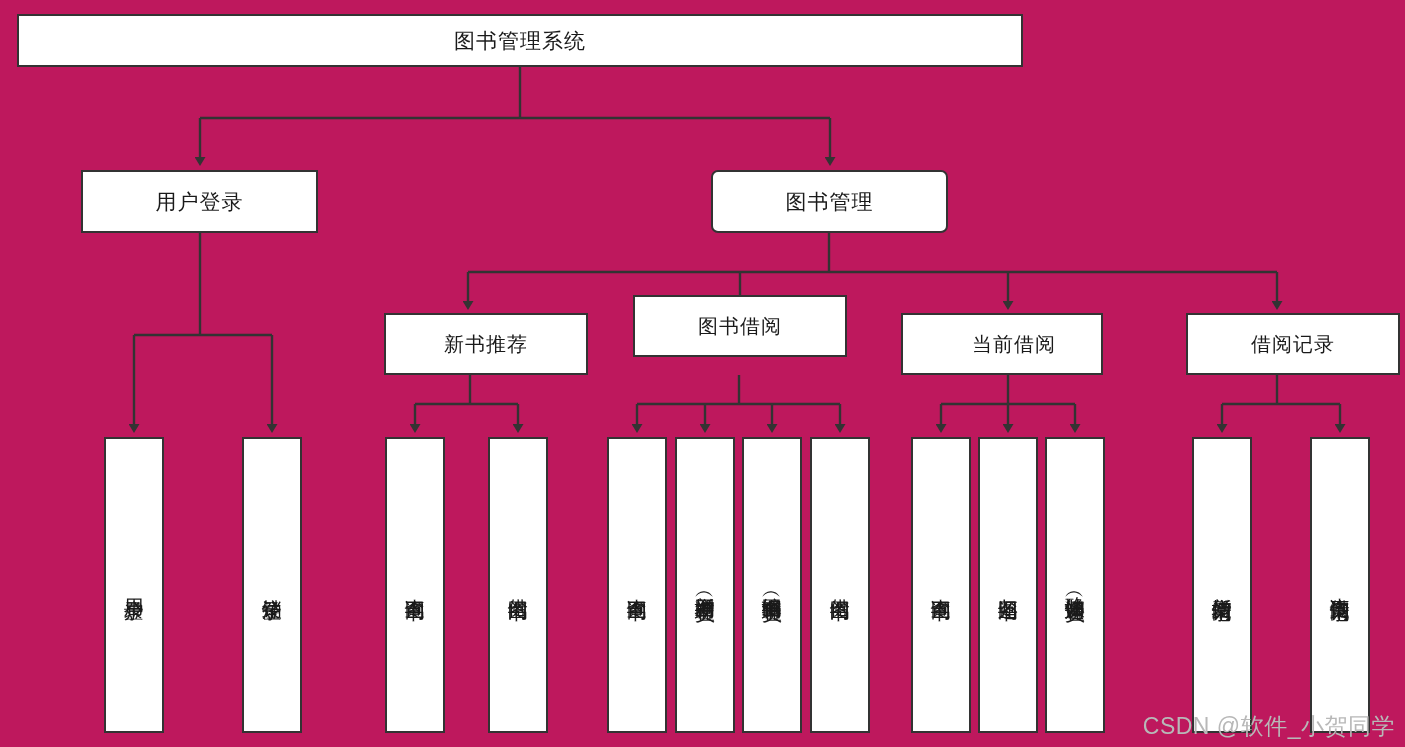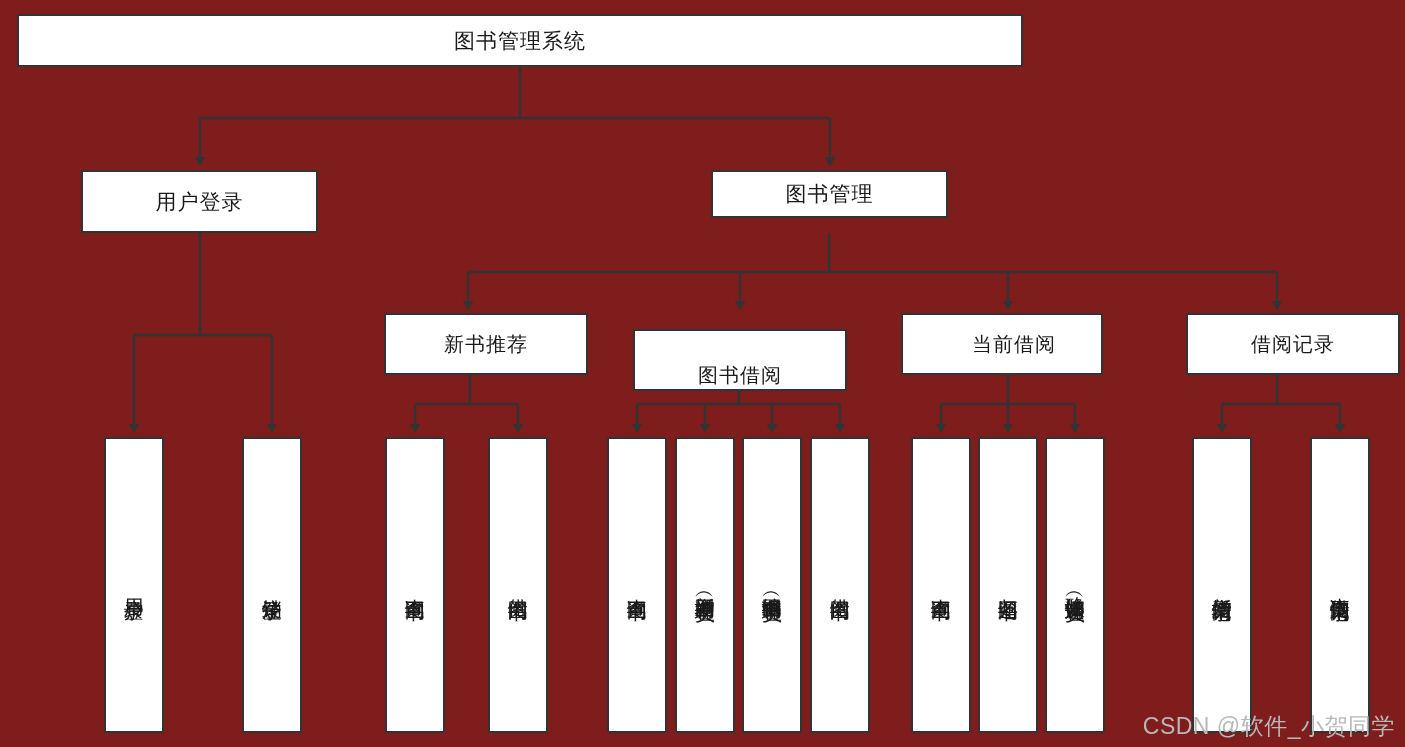--- a/index.html
+++ b/index.html
@@ -7,21 +7,21 @@
     padding: 0;
     background: #ffffff;
   }
   body {
     font-family: "Liberation Sans", "DejaVu Sans", sans-serif;
   }
   #canvas {
     position: relative;
     width: 1405px;
     height: 747px;
-    background: #7f1d1d;
+    background: #be185d;
     overflow: hidden;
   }
   svg#wires {
     position: absolute;
     left: 0;
     top: 0;
     width: 1405px;
     height: 747px;
     pointer-events: none;
   }
@@ -129,28 +129,28 @@
     </g>
   </svg>
 
   <div class="node root node-h" style="left:17px; top:14px; width:1006px; height:53px;">
     <span>图书管理系统</span>
   </div>
 
   <div class="node lvl2 node-h" style="left:81px; top:170px; width:237px; height:63px;">
     <span>用户登录</span>
   </div>
-  <div class="node lvl2 node-h" style="left:711px; top:170px; width:237px; height:48px;">
+  <div class="node lvl2 node-h" style="left:711px; top:170px; width:237px; height:63px;border-radius:7px;">
     <span>图书管理</span>
   </div>
 
   <div class="node lvl3 node-h" style="left:384px; top:313px; width:204px; height:62px;">
     <span>新书推荐</span>
   </div>
-  <div class="node lvl3 node-h" style="left:633px; top:329px; width:214px; height:62px;align-items:flex-end;">
+  <div class="node lvl3 node-h" style="left:633px; top:295px; width:214px; height:62px;">
     <span>图书借阅</span>
   </div>
   <div class="node lvl3 node-h" style="left:901px; top:313px; width:202px; height:62px;padding-left:24px;">
     <span>当前借阅</span>
   </div>
   <div class="node lvl3 node-h" style="left:1170px; top:313px; width:214px; height:62px;margin-left:16px;">
     <span>借阅记录</span>
   </div>
 
   <div class="node leaf" style="left:104px; top:437px; width:60px; height:296px;">

